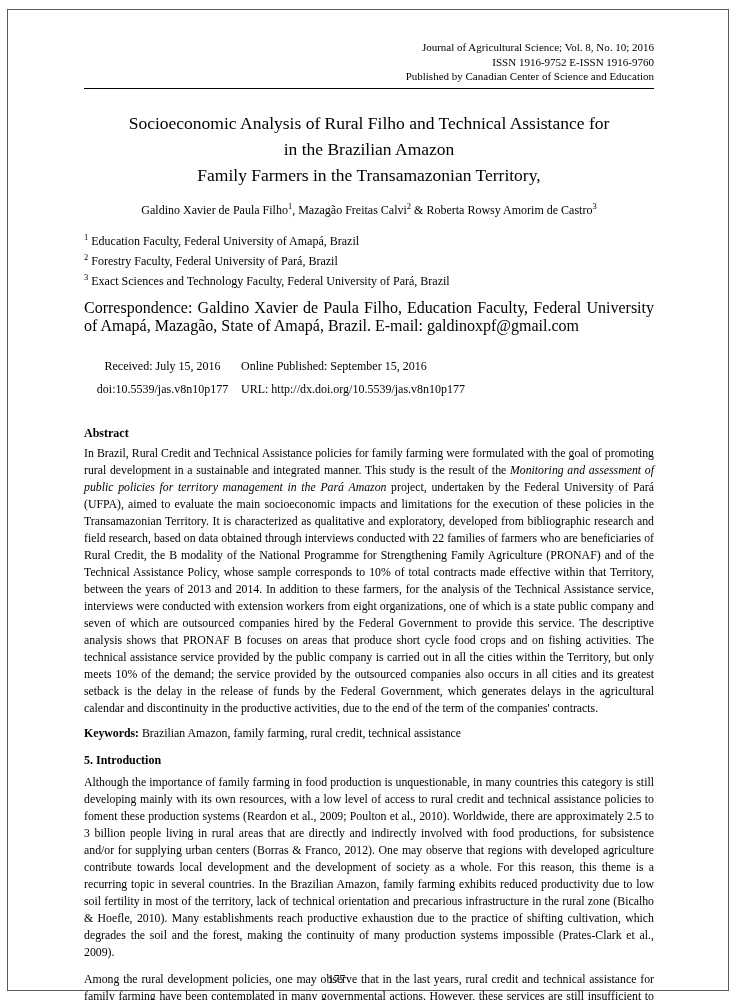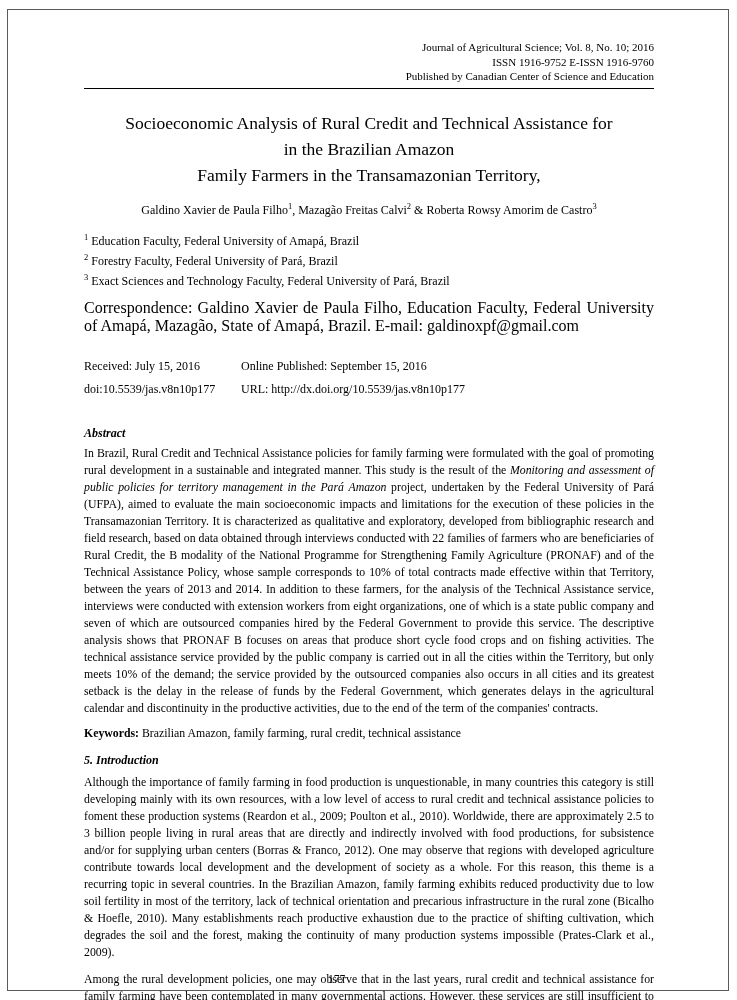--- a/index.html
+++ b/index.html
@@ -67,30 +67,29 @@
   }
 
   .correspondence {
     margin-top: 8px;
     font-size: 16px;
     line-height: 18px;
     text-align: justify;
   }
 
   .dates-block { margin-top: 22px; font-size: 12px; }
-  .dates-row { display: flex; line-height: 18px; }
+  .dates-row { display: flex; line-height: 18px; text-align: center; }
   .dates-row .col1 { width: 157px; }
   .dates-row .col2 { width: 176px; }
   .dates-row.second { margin-top: 5px; }
 
   .section-heading {
     font-size: 12px;
     font-weight: bold;
     line-height: 17px;
-    font-style: italic;
   }
 
   .abstract-heading { margin-top: 27px; }
 
   .body-text {
     font-size: 11.8px;
     line-height: 17px;
     text-align: justify;
   }
 
@@ -124,21 +123,21 @@
 
   <div class="journal-header">
     <div>Journal of Agricultural Science; Vol. 8, No. 10; 2016</div>
     <div>ISSN 1916-9752 E-ISSN 1916-9760</div>
     <div>Published by Canadian Center of Science and Education</div>
   </div>
 
   <hr class="header-rule">
 
   <h1 class="paper-title">
-    <div>Socioeconomic Analysis of Rural Credit and Technical Assistance for</div>
+    <div>Socioeconomic Analysis of Rural Filho and Technical Assistance for</div>
     <div>in the Brazilian Amazon</div>
     <div>Family Farmers in the Transamazonian Territory,</div>
   </h1>
 
   <div class="authors-line"><span>Galdino Xavier de Paula Filho</span><sup>1</sup><span>, </span><span>Mazagão Freitas Calvi</span><sup>2</sup><span> &amp; </span><span>Roberta Rowsy Amorim de Castro</span><sup>3</sup></div>
 
   <div class="affiliations">
     <div class="affiliation-line"><sup>1</sup><span> Education Faculty, Federal University of Amapá, Brazil</span></div>
     <div class="affiliation-line"><sup>2</sup><span> Forestry Faculty, Federal University of Pará, Brazil</span></div>
     <div class="affiliation-line"><sup>3</sup><span> Exact Sciences and Technology Faculty, Federal University of Pará, Brazil</span></div>

